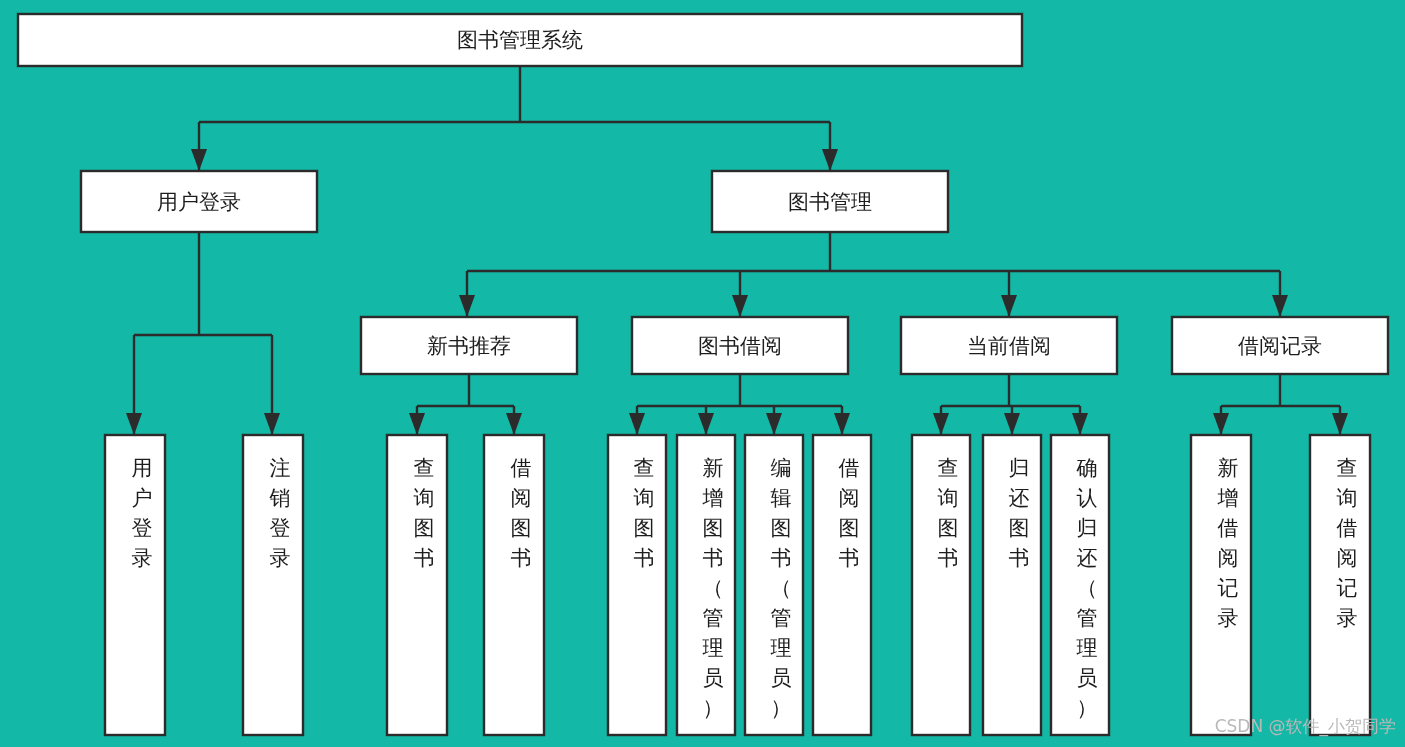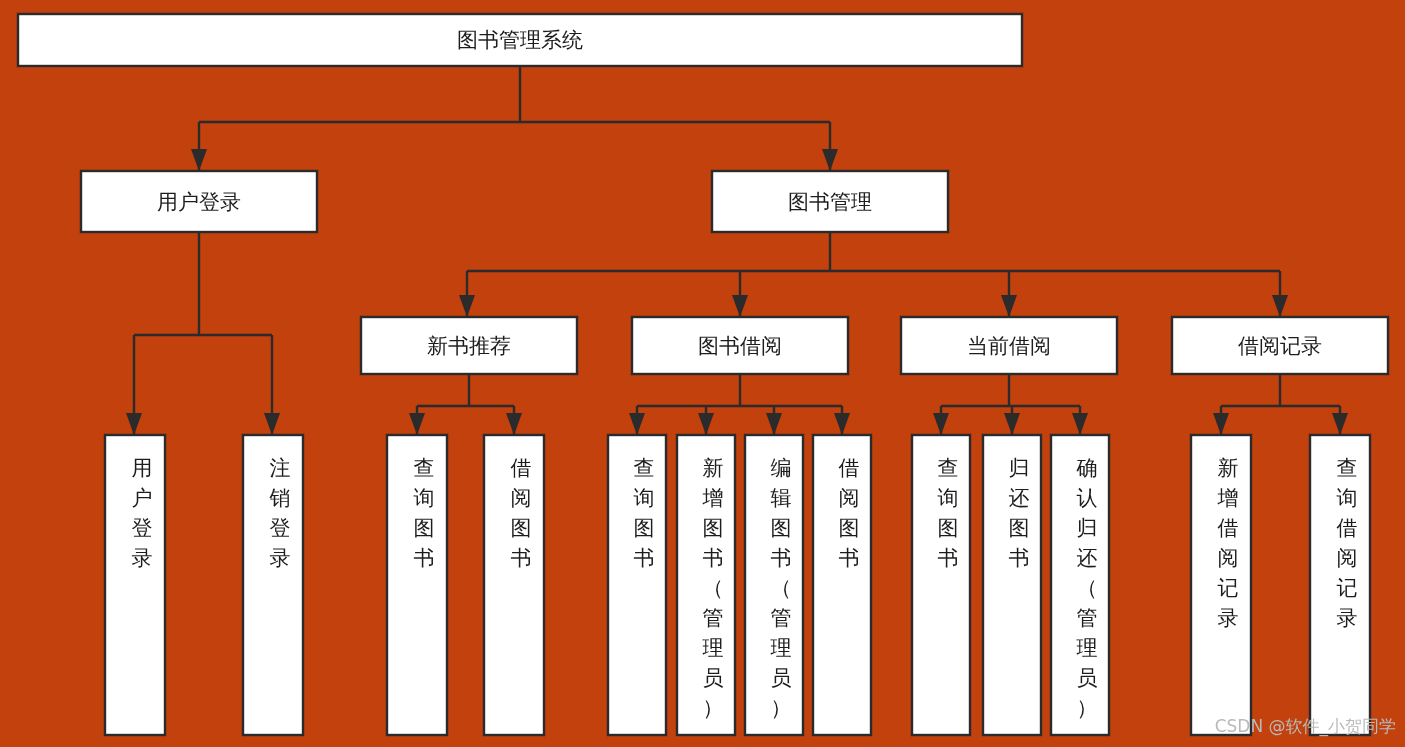--- a/index.html
+++ b/index.html
@@ -10,21 +10,21 @@
   body {
     width: 1405px;
     height: 747px;
     font-family: "DejaVu Sans", "Liberation Sans", sans-serif;
     overflow: hidden;
   }
   #diagram-root {
     position: relative;
     width: 1405px;
     height: 747px;
-    background: #c2410c;
+    background: #14b8a6;
   }
   svg.canvas {
     position: absolute;
     left: 0;
     top: 0;
     width: 1405px;
     height: 747px;
   }
   .node-rect {
     fill: #ffffff;

